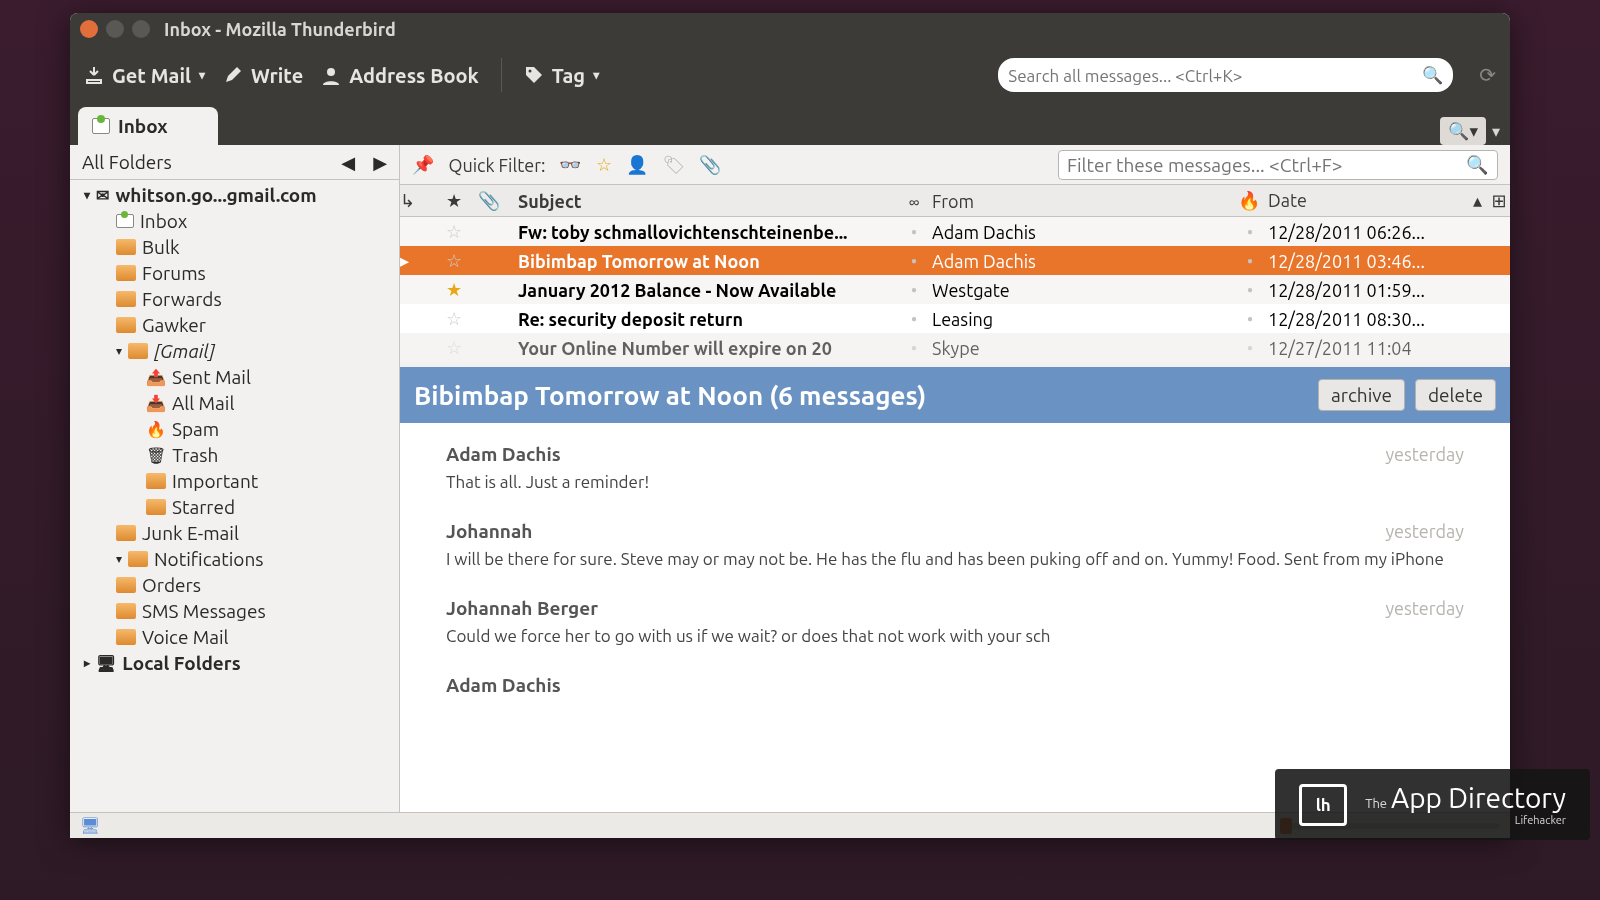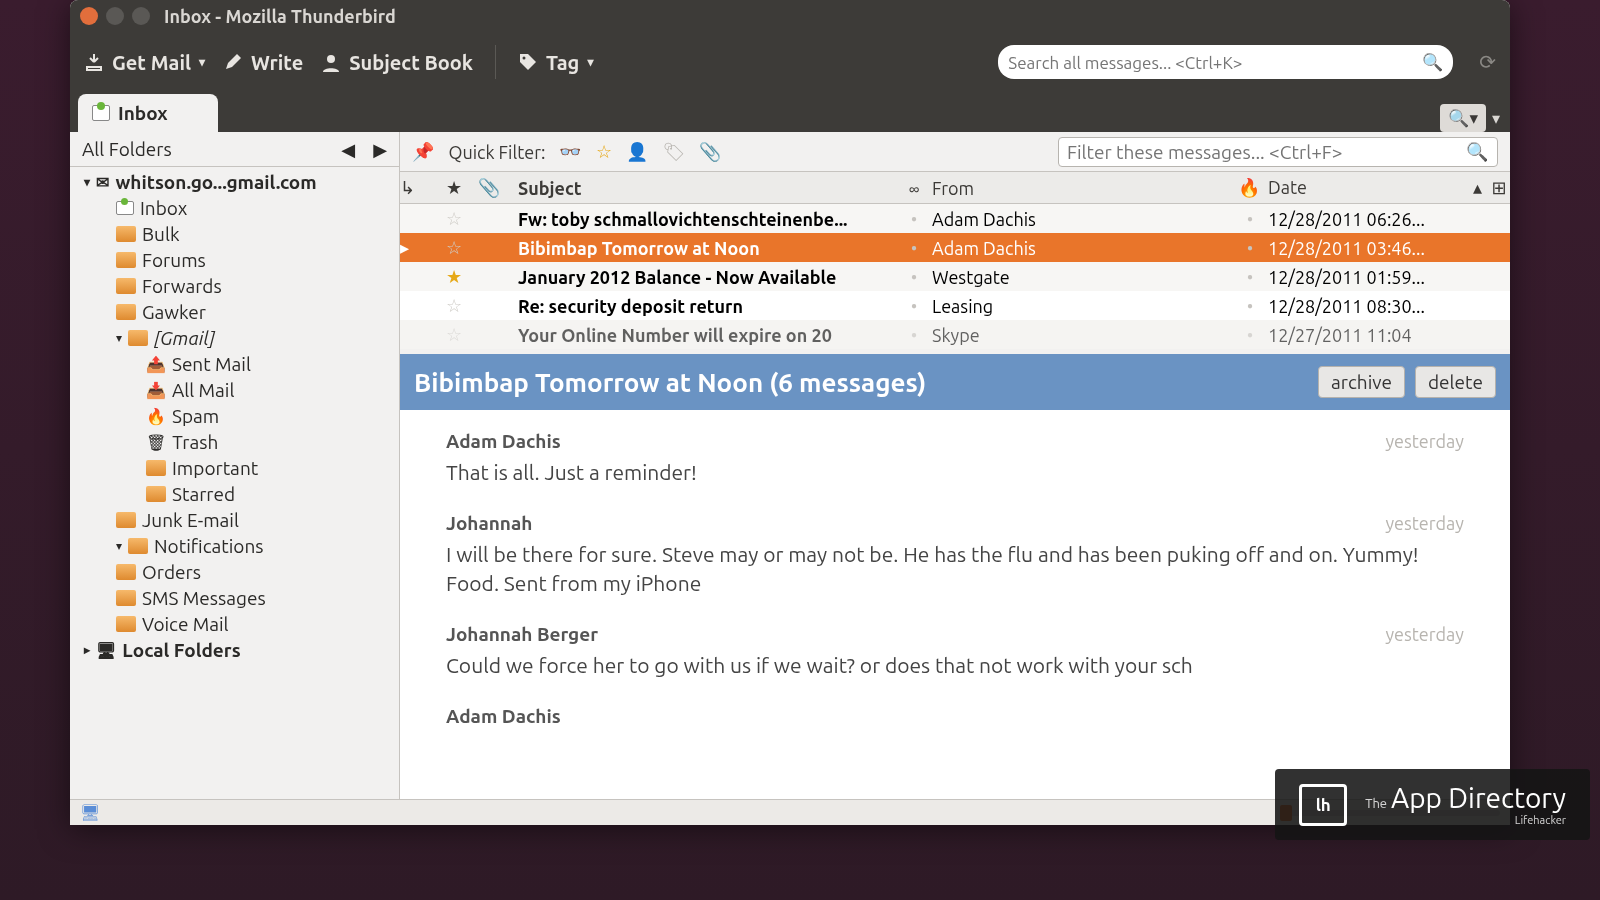--- a/index.html
+++ b/index.html
@@ -1,17 +1,17 @@
 <!DOCTYPE html>
 <html><head>
 <meta charset="utf-8">
 <style>
 * { box-sizing: border-box; margin: 0; padding: 0; font-family: "Ubuntu", "Segoe UI", sans-serif; }
 body { background: linear-gradient(to bottom, #3a1c2e 0%, #2e1a26 100%); width: 1600px; height: 900px; overflow: hidden; }
-.app-window { position: absolute; left: 70px; top: 0; width: 1440px; height: 825px; background: #f2f1f0; border-radius: 8px 8px 0 0; box-shadow: 0 4px 30px rgba(0,0,0,0.5); display: flex; flex-direction: column; overflow: hidden; }
+.app-window { position: absolute; left: 70px; top: 13px; width: 1440px; height: 825px; background: #f2f1f0; border-radius: 8px 8px 0 0; box-shadow: 0 4px 30px rgba(0,0,0,0.5); display: flex; flex-direction: column; overflow: hidden; }
 .titlebar { background: #3d3b38; height: 32px; display: flex; align-items: center; padding: 0 10px; color: #dad7d3; font-size: 18px; font-weight: bold; }
 .win-btns { display: flex; gap: 8px; margin-right: 14px; }
 .win-btn { width: 18px; height: 18px; border-radius: 50%; display:flex; align-items:center; justify-content:center; font-size:10px;}
 .win-close{ background: #e26e3c; } .win-min{ background:#5a5855;} .win-max{ background:#5a5855;}
 .toolbar { background: #3d3b38; height: 60px; display: flex; align-items: center; padding: 0 14px; gap: 18px; color: #e8e5e1; font-size: 20px; }
 .tb-btn { display: flex; align-items: center; gap: 8px; cursor: pointer; font-weight: bold; }
 .tb-sep { width:1px; height:34px; background:#5b5955; margin:0 4px;}
 .search-global { margin-left: auto; background: #fff; border-radius: 16px; height: 34px; width: 455px; display: flex; align-items: center; padding: 0 10px; color:#7a7876; font-size:17px;}
 .search-global input { border:none; outline:none; flex:1; font-size:17px; color:#333;}
 .tabstrip { background: #3d3b38; height: 40px; display:flex; align-items:flex-end; padding-left:8px;}
@@ -46,21 +46,21 @@
 .msg-row .unstar{color:#cfccc7;}
 .dot{ color:#c6c3bf; font-size:10px;}
 .conv-header{ background:#6a93c3; color:#fff; height:56px; display:flex; align-items:center; padding:0 14px; font-size:26px; font-weight:bold;}
 .conv-btns{ margin-left:auto; display:flex; gap:10px;}
 .conv-btn{ background:#e8e7e5; color:#333; border:1px solid #b5b2ad; border-radius:4px; padding:4px 12px; font-size:19px; cursor:pointer; font-weight:normal;}
 .conv-body{ flex:1; background:#fff; overflow:auto; padding: 20px 46px;}
 .conv-msg{ margin-bottom:26px;}
 .conv-msg-head{ display:flex; align-items:center; margin-bottom:6px;}
 .conv-from{ font-size:19px; font-weight:bold; color:#555;}
 .conv-time{ margin-left:auto; color:#b7b4af; font-size:18px;}
-.conv-text{ font-size:21px; color:#444; line-height:1.35;}
+.conv-text{ font-size:17px; color:#444; line-height:1.35;}
 .statusbar{ height:26px; background:#eceae7; border-top:1px solid #c6c3bf; display:flex; align-items:center; padding:0 10px;}
 .statusbar .slider{ margin-left:auto; width:220px; height:6px; background:#d2cfca; border-radius:3px; position:relative;}
 .statusbar .slider .thumb{ position:absolute; left:0; top:-5px; width:12px; height:16px; background:#e9752a; border-radius:2px;}
 .watermark{ position:absolute; right:10px; bottom:60px; background:rgba(20,20,20,0.88); color:#fff; padding:14px 24px; border-radius:4px; display:flex; align-items:center; gap:18px; font-size:17px;}
 .watermark .lh-icon{ width:48px; height:42px; border:3px solid #fff; border-radius:4px; display:flex; align-items:center; justify-content:center; font-weight:bold;}
 .watermark .txt{ line-height:1.1;}
 .watermark .big{ font-size:28px;}
 .watermark .small{ font-size:11px; text-align:right; display:block; opacity:.8;}
 .chev{font-size:12px;}
 svg{display:inline-block;vertical-align:middle;}
@@ -91,21 +91,21 @@
       <svg width="20" height="20">
           <path d="M3 17l2-6 9-9 4 4-9 9-6 2z" fill="#e8e5e1"></path>
         </svg>
       <span>Write</span>
     </div>
     <div class="tb-btn">
       <svg width="20" height="20">
           <circle cx="10" cy="7" r="4" fill="#e8e5e1"></circle>
           <path d="M2 20c0-5 16-5 16 0" fill="#e8e5e1"></path>
         </svg>
-      <span>Subject Book</span>
+      <span>Address Book</span>
     </div>
     <div class="tb-sep"></div>
     <div class="tb-btn">
       <svg width="20" height="20">
           <path d="M2 2h8l8 8-8 8-8-8z" fill="#e8e5e1"></path>
           <circle cx="6" cy="6" r="1.5" fill="#3d3b38"></circle>
         </svg>
       <span>Tag</span>
       <span class="chev">▾</span>
     </div>

